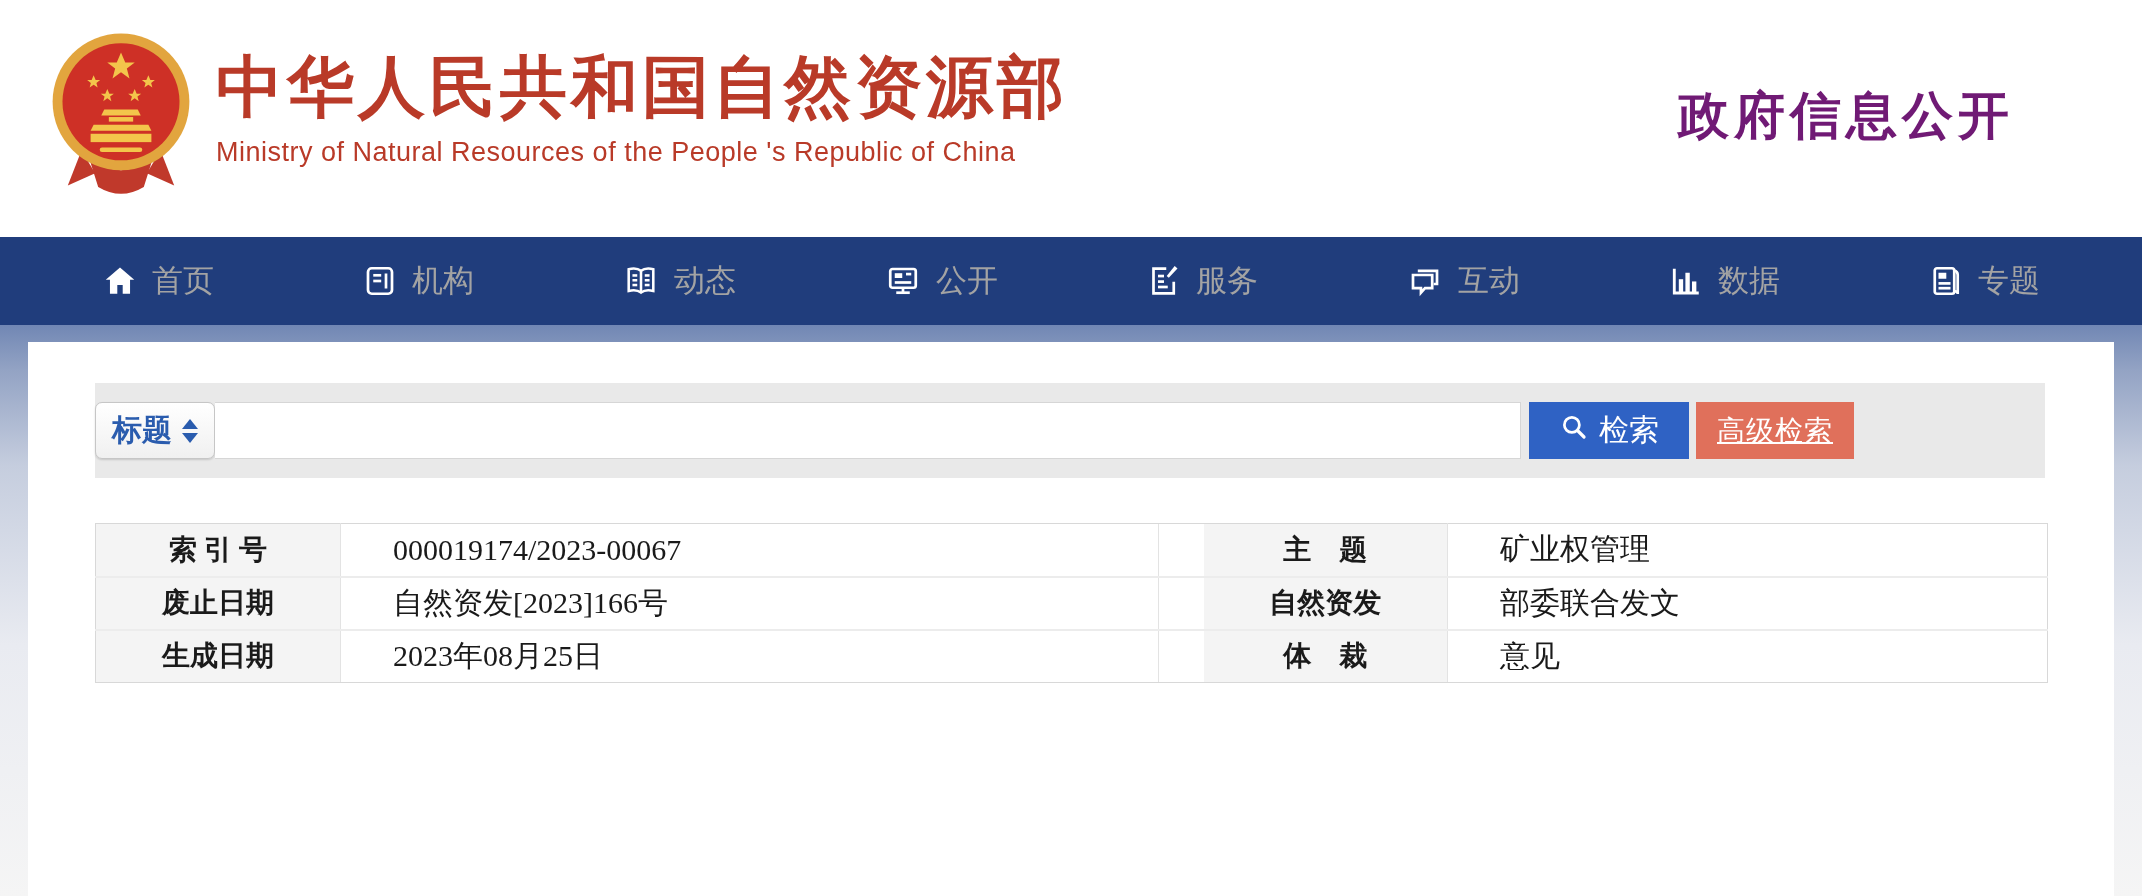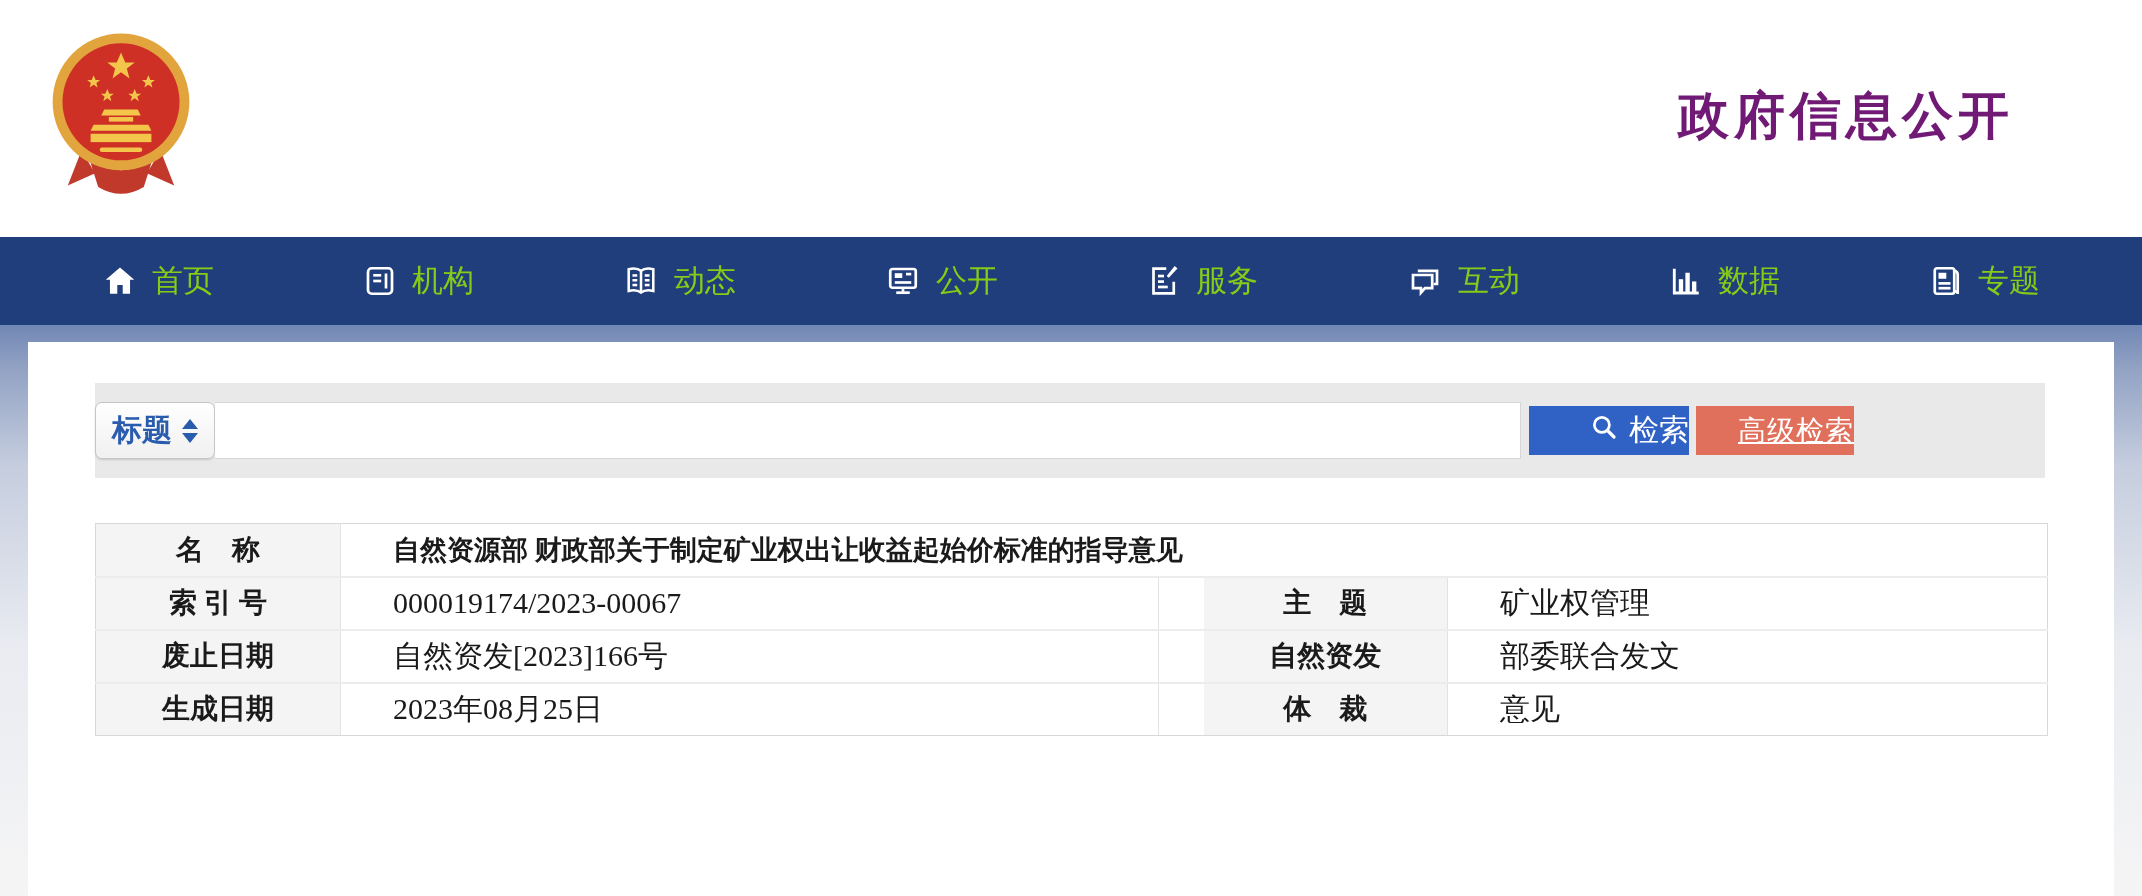--- a/index.html
+++ b/index.html
@@ -12,21 +12,21 @@
   .brand { position:absolute; left:216px; top:52px; }
   .brand-cn { font-family:"Liberation Sans", sans-serif; font-weight:bold; font-size:67px;
               line-height:1.05; color:#b93a28; letter-spacing:4px; white-space:nowrap; }
   .brand-en { margin-top:15px; font-size:27px; color:#b93a28; letter-spacing:0.5px; white-space:nowrap; }
   .section-title { position:absolute; right:128px; top:82px; font-family:"Liberation Serif", serif;
                    font-weight:bold; font-size:51px; color:#701a75; letter-spacing:5px; white-space:nowrap; }
 
   
   .nav { height:88px; background:#203d7c; display:flex; align-items:center;
          justify-content:space-between; padding:0 102px; }
-  .nav-item { display:flex; align-items:center; gap:14px; color:#84cc16; font-size:31px;
+  .nav-item { display:flex; align-items:center; gap:14px; color:#a3a3a3; font-size:31px;
               cursor:pointer; white-space:nowrap; }
   .nav-item svg { display:block; }
 
   
   .content { position:relative; height:571px;
              background:linear-gradient(180deg,#7187b4 0px,#93a3c4 45px,#c5cdde 140px,#e9ebf1 320px,#f5f5f5 100%); }
   .panel { position:absolute; left:28px; right:28px; top:17px; bottom:0; background:#fff; }
 
   
   .search-bar { position:absolute; left:67px; top:41px; width:1950px; height:95px;
@@ -37,22 +37,22 @@
                   gap:10px; cursor:pointer; box-shadow:0 1px 2px rgba(0,0,0,.15); }
   .field-select .fs-label { font-weight:bold; font-size:30px; color:#2a5cae; }
   .arrows { display:flex; flex-direction:column; gap:4px; }
   .arrow-up { width:0; height:0; border-left:8px solid transparent; border-right:8px solid transparent;
               border-bottom:10px solid #2a5cae; }
   .arrow-down { width:0; height:0; border-left:8px solid transparent; border-right:8px solid transparent;
                 border-top:10px solid #2a5cae; }
   .search-input { width:1306px; height:57px; flex:none; border:1px solid #d6d6d6; border-left:none;
                   background:#fff; font-size:26px; padding:0 20px; outline:none;
                   font-family:"Liberation Serif", serif; }
-  .btn { height:49px; border:none; color:#fff; display:flex; align-items:center;
-         justify-content:flex-end; cursor:pointer; }
+  .btn { height:57px; border:none; color:#fff; display:flex; align-items:center;
+         justify-content:center; cursor:pointer; }
   .btn-search { margin-left:8px; width:160px; background:#2f62c4; gap:10px; font-size:30px; }
   .btn-advanced { margin-left:7px; width:158px; background:#e0705b; font-size:28px; letter-spacing:1px;text-decoration:underline; }
 
   
   .info-table { position:absolute; left:67px; top:181px; width:1952px; border-collapse:collapse;
                 table-layout:fixed; font-family:"Liberation Serif", serif; color:#1a1a1a; }
   .info-table td { height:53px; border-top:1px solid #404040; border-bottom:2px solid #ececec;
                    vertical-align:middle; }
   .info-table tr:first-child td { border-top:1px solid #d8d8d8; }
   .info-table tr:last-child td { border-bottom:1px solid #d8d8d8; }
@@ -82,20 +82,24 @@
     <use href="#star" transform="translate(41,44) scale(0.45)" fill="#f3c54b"></use>
     <use href="#star" transform="translate(59,44) scale(0.45)" fill="#f3c54b"></use>
     <use href="#star" transform="translate(68,35) scale(0.45)" fill="#f3c54b"></use>
     <path d="M39 53 L61 53 L63 57 L37 57 Z" fill="#f3c54b"></path>
     <rect x="42" y="58" width="16" height="3" fill="#f3c54b"></rect>
     <path d="M32 63 L68 63 L70 67 L30 67 Z" fill="#f3c54b"></path>
     <rect x="30" y="69" width="40" height="5.5" fill="#f3c54b"></rect>
     <rect x="36" y="78" width="28" height="3" rx="1.5" fill="#f3c54b"></rect>
   </svg>
 
+  <div class="brand">
+    <div class="brand-cn">中华人民共和国自然资源部</div>
+    <div class="brand-en">Ministry of Natural Resources of the People 's Republic of China</div>
+  </div>
 
   <div class="section-title">政府信息公开</div>
 </div>
 
 <div class="nav">
   <div class="nav-item">
     <span>
       <svg width="36" height="36" viewBox="0 0 24 24">
           <path d="M12 3 L21.5 11.2 H18.7 V20.5 H13.8 V14.6 H10.2 V20.5 H5.3 V11.2 H2.5 Z" fill="#fff"></path>
         </svg>
@@ -215,24 +219,20 @@
 
     <table class="info-table">
       <colgroup>
           <col style="width:245px">
           <col style="width:818px">
           <col style="width:45px">
           <col style="width:244px">
           <col style="width:600px">
         </colgroup>
       <tbody>
-          <tr>
-        <td class="lbl">名　称</td>
-        <td class="val name" colspan="4">自然资源部 财政部关于制定矿业权出让收益起始价标准的指导意见</td>
-      </tr>
       <tr>
         <td class="lbl">索 引 号</td>
         <td class="val">000019174/2023-00067</td>
         <td class="spacer"></td>
         <td class="lbl">主　题</td>
         <td class="val">矿业权管理</td>
       </tr>
       <tr>
         <td class="lbl">废止日期</td>
         <td class="val">自然资发[2023]166号</td>

